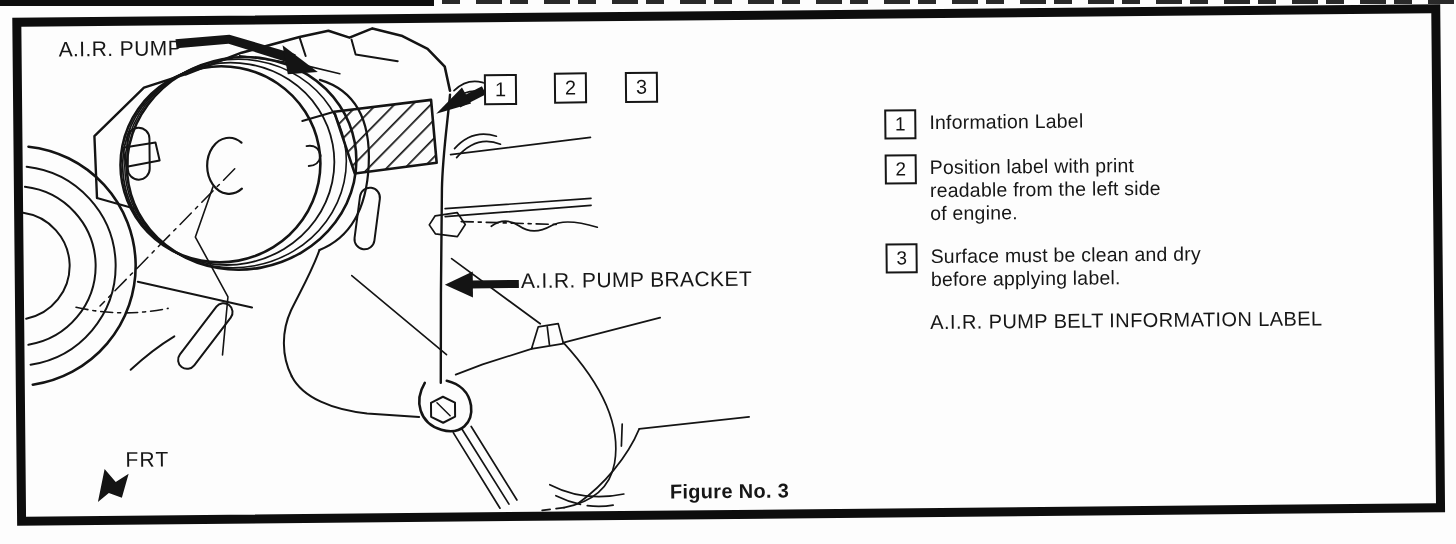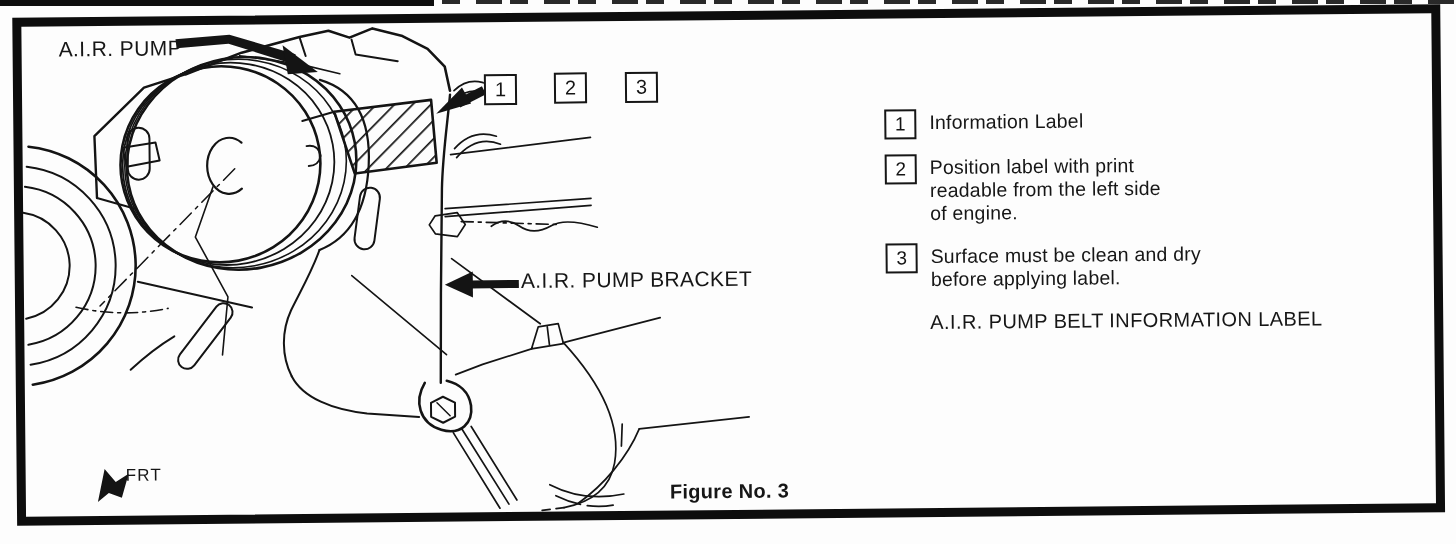--- a/index.html
+++ b/index.html
@@ -25,21 +25,21 @@
   .frame {
     position:absolute; left:15px; top:11px; width:1428px; height:508px;
     border:9px solid #0d0d0d; box-sizing:border-box; background:transparent;
   }
 
   svg.art { position:absolute; left:0; top:0; }
 
   .lbl { position:absolute; font-size:21px; letter-spacing:.4px; white-space:nowrap; color:#161616; }
   .pump-lbl { left:61px; top:31px; }
   .bracket-lbl { left:521px; top:267px; }
-  .frt-lbl { left:124px; top:460px; font-size:17px; letter-spacing:1.2px; }
+  .frt-lbl { left:124px; top:442px; font-size:21px; letter-spacing:1.2px; }
   .caption { position:absolute; left:668px; top:480px; font-size:20px; font-weight:bold; letter-spacing:.3px; white-space:nowrap; }
 
   .cbox {
     position:absolute; width:29px; height:27px; border:2.5px solid #161616; background:#fff;
     display:flex; align-items:center; justify-content:center; font-size:20px; color:#161616;
   }
   .cbox-1 { left:486px; top:72px; }
   .cbox-2 { left:556px; top:71px; }
   .cbox-3 { left:627px; top:71px; }
 

